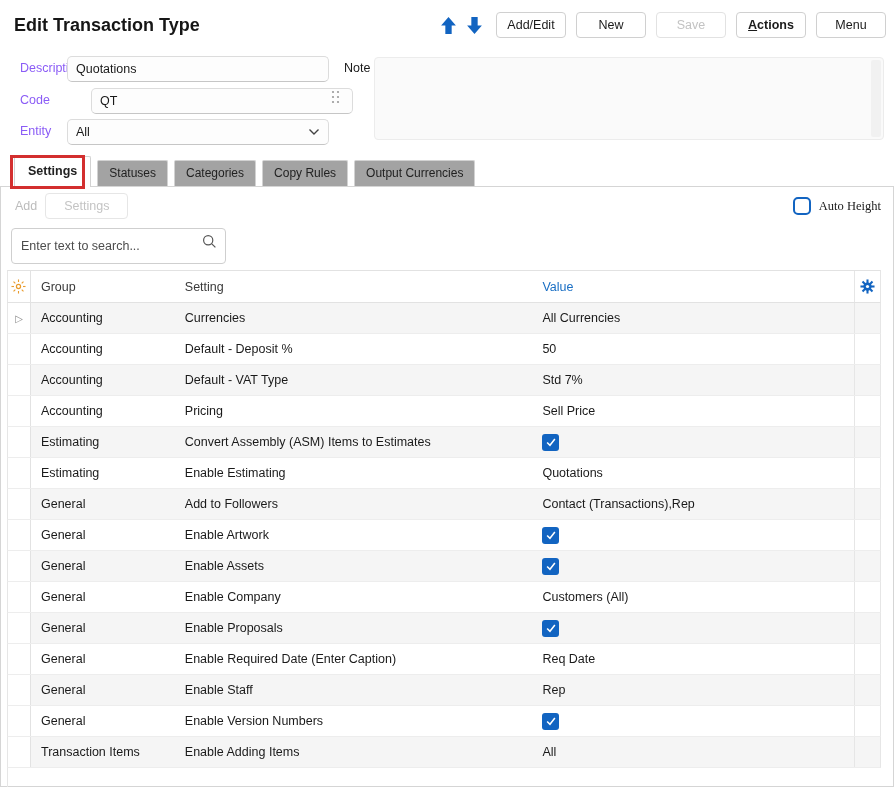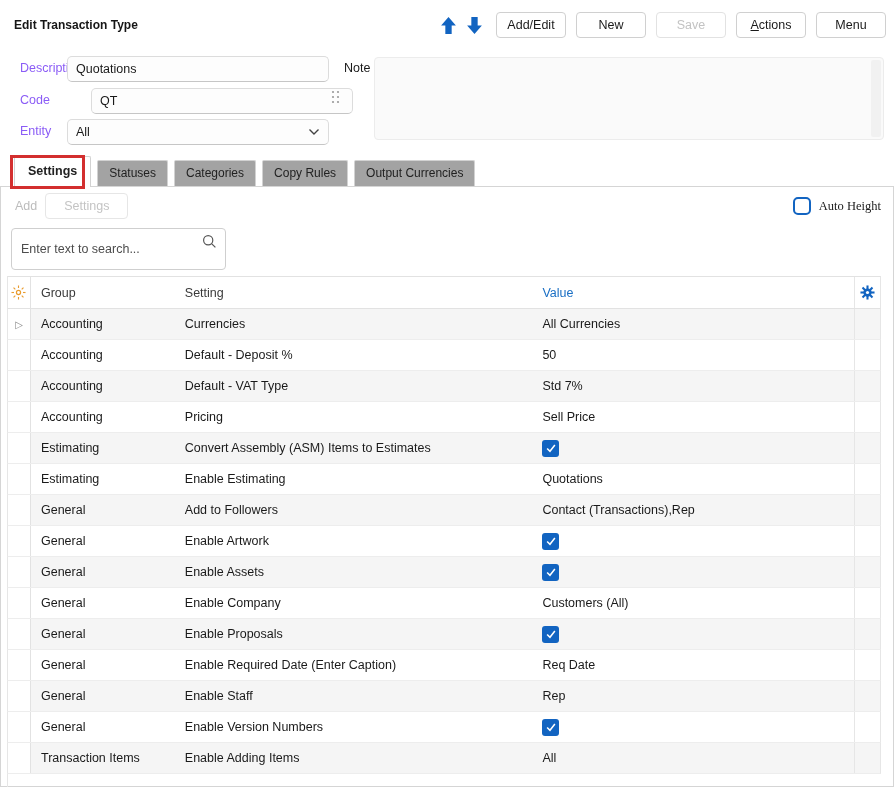--- a/index.html
+++ b/index.html
@@ -3,27 +3,27 @@
 <meta charset="utf-8">
 <style>
   :root { --accent:#1264c1; --red:#d32f2f; --valblue:#1a6fc4; --sun:#e99c2e; }
   * { margin:0; padding:0; }
   body {
     width:894px; height:787px; overflow:hidden; background:#fff;
     font-family:"Liberation Sans", sans-serif; color:#1a1a1a; position:relative;
   }
   
   .header { display:flex; align-items:center; height:50px; padding:0 8px 0 14px; box-sizing:border-box; }
-  .title { font-size:12px; font-weight:700; color:#161616; white-space:nowrap; }
+  .title { font-size:18px; font-weight:700; color:#161616; white-space:nowrap; }
   .spacer { flex:1; }
   .arrow-btn { width:24px; height:24px; display:flex; align-items:center; justify-content:center; cursor:pointer; margin-left:2px; background:none; border:none; }
   .btn { min-width:70px; height:26px; background:#fff; border:1px solid #d0d0d0; border-radius:4px;
          font-size:12.5px; margin-left:10px; color:#1a1a1a; font-family:inherit; cursor:pointer; }
   .btn.disabled { color:#c3c3c3; border-color:#e2e2e2; cursor:default; }
-  .btn-actions { font-weight:400; }
+  .btn-actions { font-weight:700; }
   .btn-actions span { display:block; }
   .btn-actions span::first-letter { text-decoration:underline; }
   
   .form-area { position:relative; height:104px; }
   .f-label { position:absolute; left:20px; font-size:12.5px; color:#8b5cf6; }
   .f-input, .f-select {
     position:absolute; left:67px; width:262px; height:26px; box-sizing:border-box;
     border:1px solid #dcdcdc; border-bottom-color:#c6c6c6; border-radius:5px;
     background:#fdfdfd; padding:0 8px; font-size:12.5px; font-family:inherit; color:#1a1a1a;
   }
@@ -45,21 +45,21 @@
   
   .panel { position:relative; height:601px; box-sizing:border-box; border:1px solid #d5d5d5; background:#fff; z-index:1; }
   .toolbar { display:flex; align-items:center; height:36px; padding:2px 12px 0 14px; box-sizing:border-box; }
   .add-label { color:#bcbcbc; font-size:12.5px; }
   .settings-btn { margin-left:8px; border:1px solid #e6e6e6; color:#c4c4c4; background:#fff;
                   border-radius:4px; font-size:12.5px; padding:5px 18px; font-family:inherit; cursor:default; }
   .autoheight { display:flex; align-items:center; gap:8px;font-family:Liberation Serif, serif; }
   .cb { width:18px; height:18px; border:2px solid var(--accent); border-radius:5px; background:#fff; box-sizing:border-box; cursor:pointer; }
   .autoheight-label { font-size:12.5px; }
   .search-row { padding-left:10px; margin-top:5px; }
-  .search-box { position:relative; width:215px; height:42px; border:1px solid #cfcfcf; border-radius:4px;
+  .search-box { position:relative; width:215px; height:36px; border:1px solid #cfcfcf; border-radius:4px;
                 box-sizing:border-box; background:#fff; }
   .search-input { border:none; outline:none; width:178px; height:100%; padding:0 0 0 9px;
                   font-size:12.5px; font-family:inherit; color:#333; background:transparent; }
   .search-input::placeholder { color:#4d4d4d; }
   .search-icon { position:absolute; right:8px; top:5px; }
   
   .grid { margin-left:6px; margin-top:6px; width:874px; font-size:12.5px; }
   .g-header { display:flex; height:33px; box-sizing:border-box; align-items:stretch;
               border:1px solid #e2e2e2; border-width:1px 1px 1px 1px; border-color:#e2e2e2 #e6e6e6 #e2e2e2 #e6e6e6; }
   .g-row { display:flex; height:31px; box-sizing:border-box; align-items:stretch; background:#fff;

